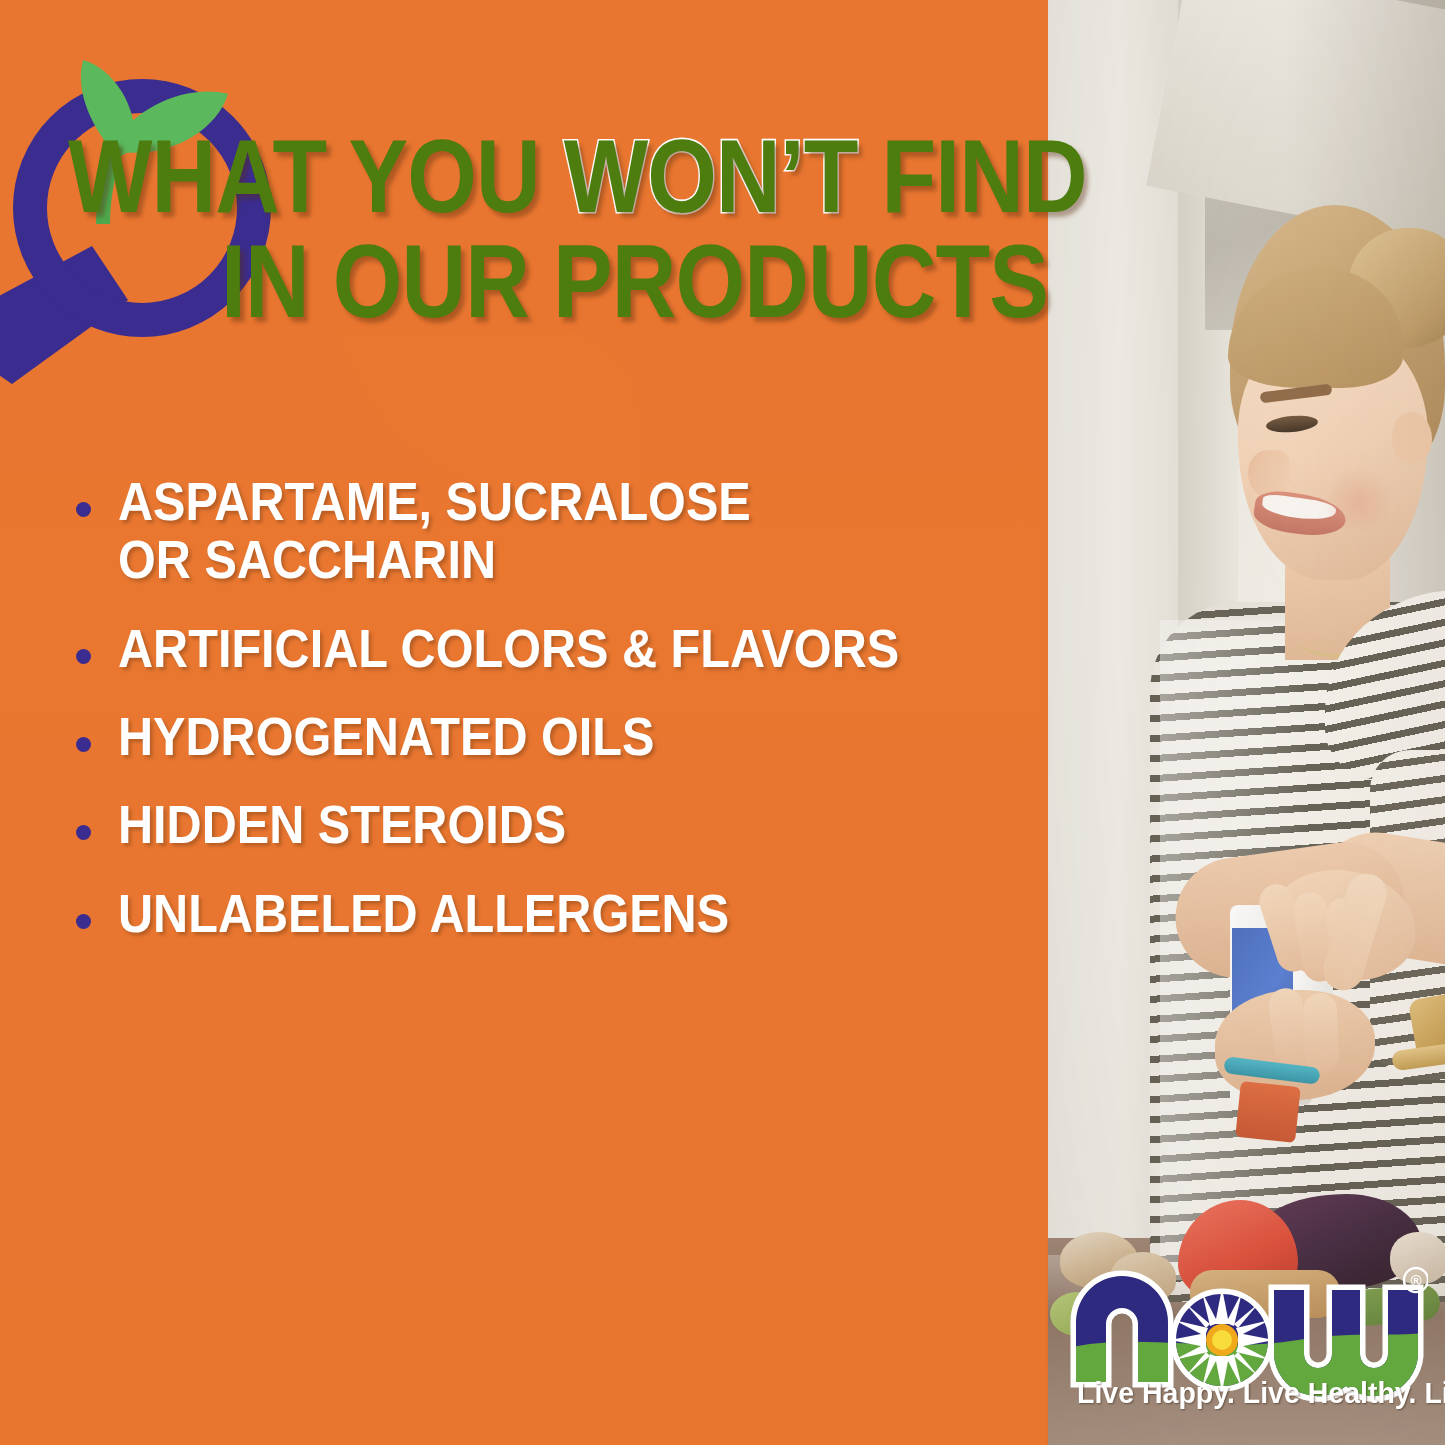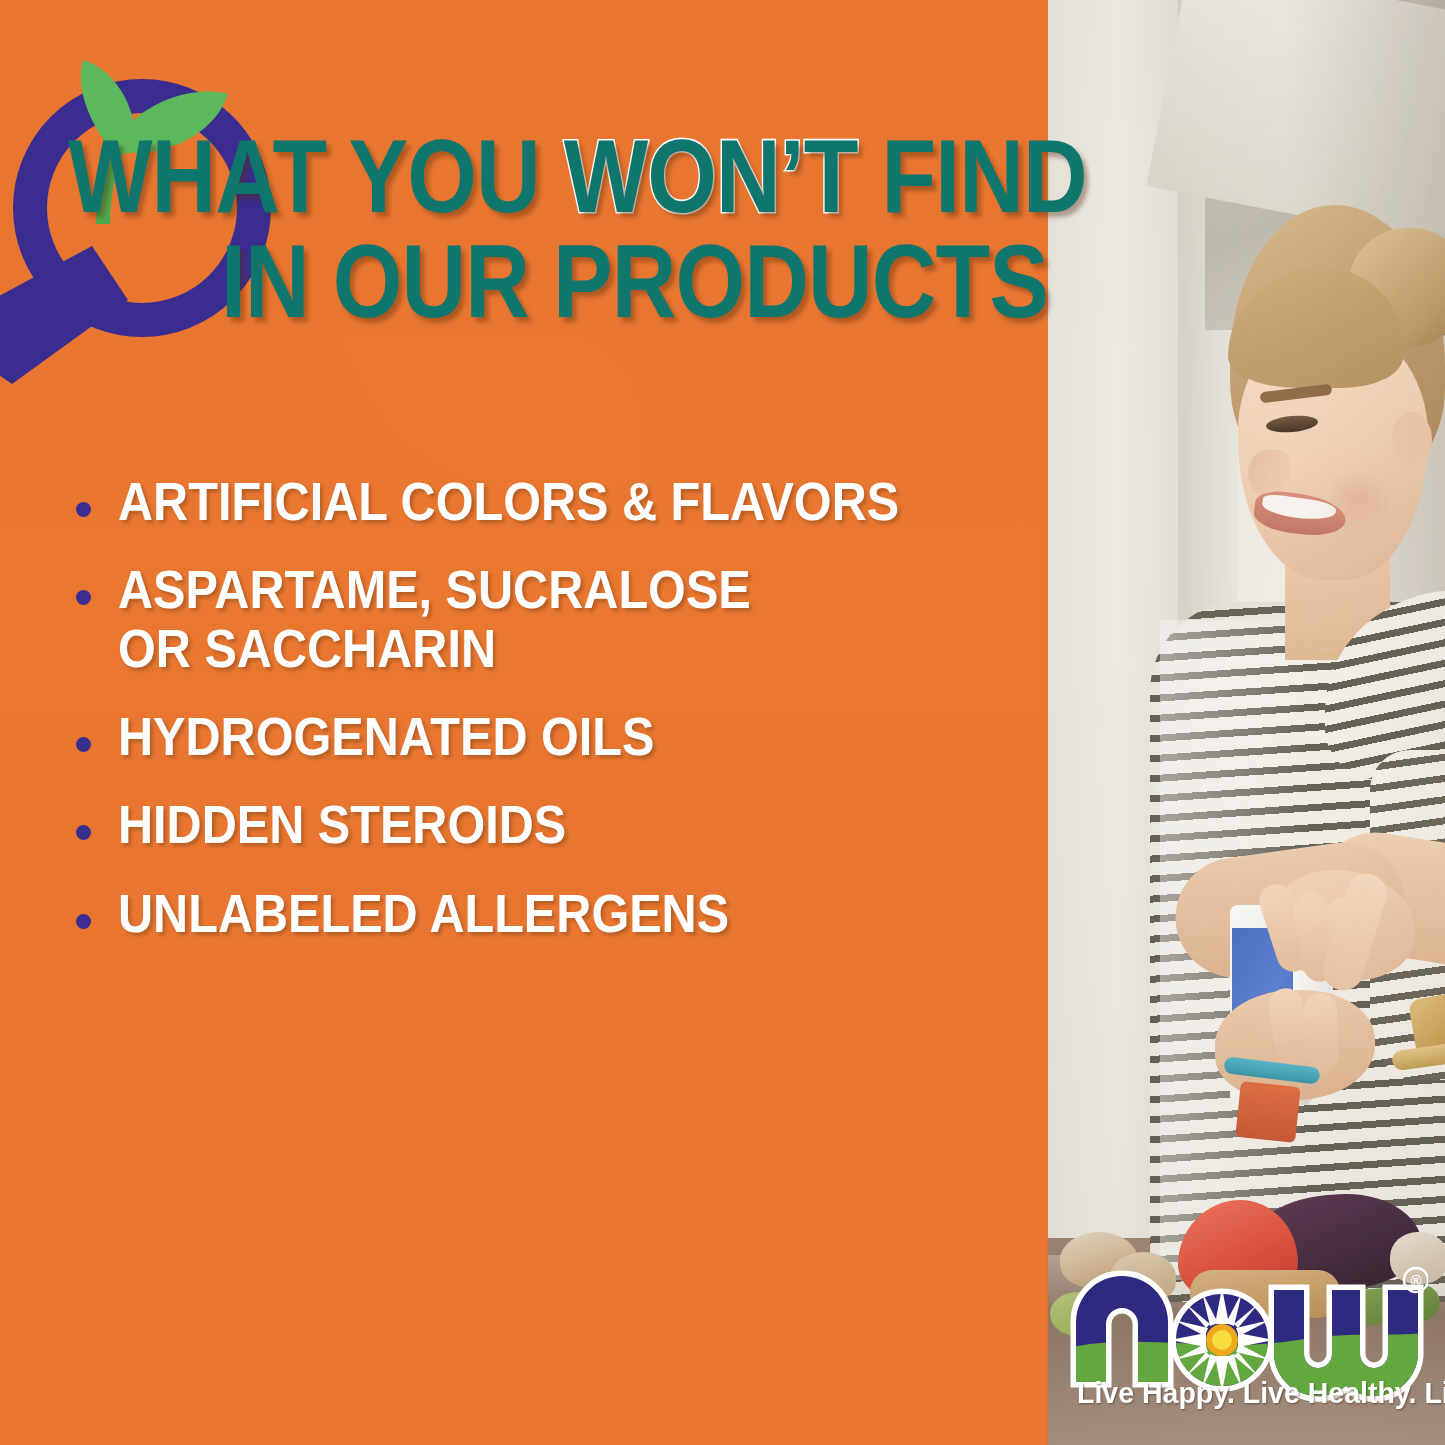--- a/index.html
+++ b/index.html
@@ -453,21 +453,21 @@
   }
   .magnifier svg { display: block; }
 
   
   .headline {
     position: absolute;
     left: 68px;
     top: 128px;
     width: 1340px;
     z-index: 5;
-    color: #0f766e;
+    color: #4d7c0f;
     font-family: "Liberation Sans Narrow", "Liberation Sans", sans-serif;
     text-transform: uppercase;
     line-height: 0.93;
     letter-spacing: -1px;
     text-shadow: 5px 5px 5px rgba(90,45,15,0.40);
   }
   .hl-line1 {
     font-size: 104px;
     font-weight: bold;
     transform: scaleX(0.86);
@@ -645,27 +645,27 @@
   <div class="headline">
     <div class="hl-line1"><span>WHAT YOU </span><span class="hl-strong">WON’T</span><span> FIND</span></div>
     <div class="hl-line2">IN OUR PRODUCTS</div>
   </div>
 
   <div class="bullets">
 
 
     <div class="bullet-item">
       <span class="bullet-dot"></span>
-      <div class="bullet-text">ARTIFICIAL COLORS &amp; FLAVORS</div>
+      <div class="bullet-text">ASPARTAME, SUCRALOSE
+OR SACCHARIN</div>
     </div>
 
     <div class="bullet-item">
       <span class="bullet-dot"></span>
-      <div class="bullet-text">ASPARTAME, SUCRALOSE
-OR SACCHARIN</div>
+      <div class="bullet-text">ARTIFICIAL COLORS &amp; FLAVORS</div>
     </div>
 
 
 
     <div class="bullet-item">
       <span class="bullet-dot"></span>
       <div class="bullet-text">HYDROGENATED OILS</div>
     </div>
 
     <div class="bullet-item">

